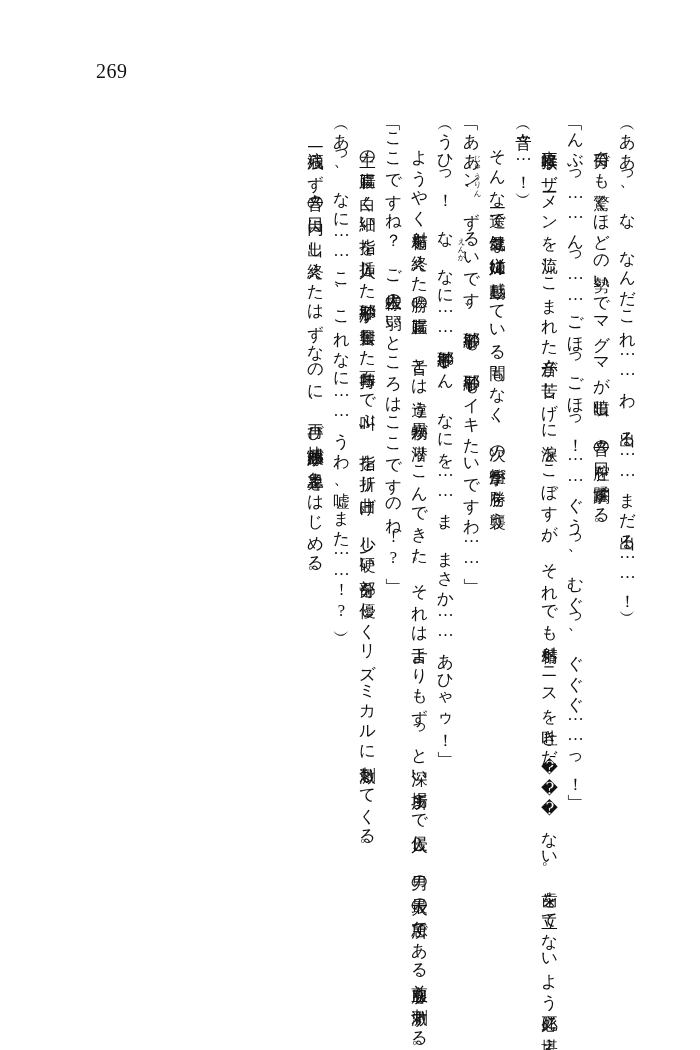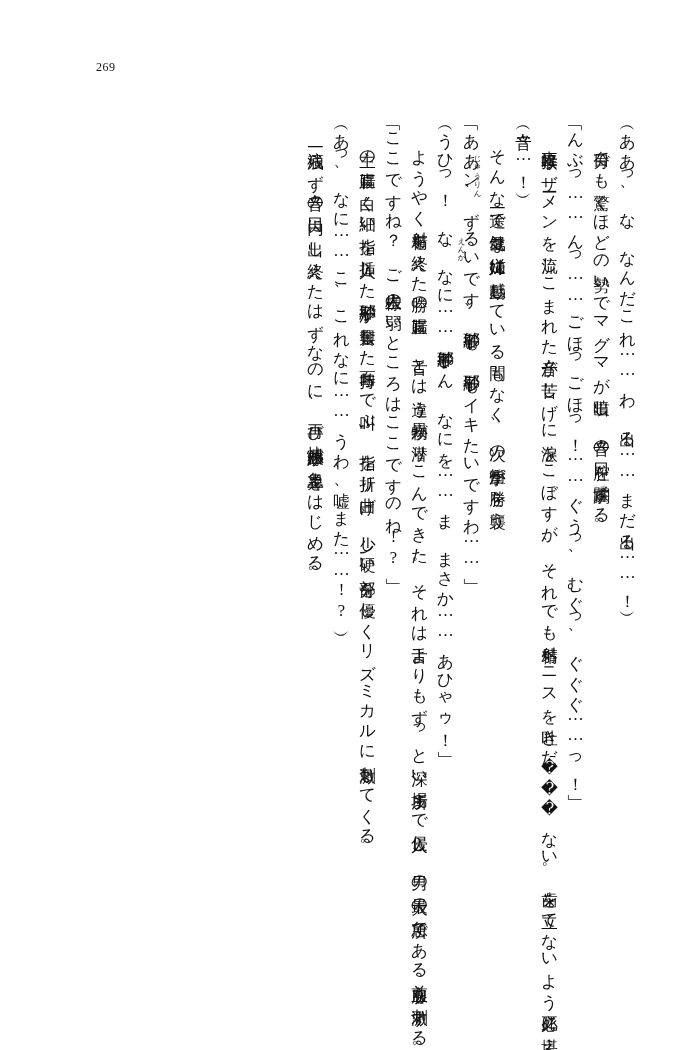--- a/index.html
+++ b/index.html
@@ -13,21 +13,21 @@
     height: 1050px;
     background: #ffffff;
     overflow: hidden;
     font-family: "Liberation Serif", "DejaVu Serif", serif;
     color: #111111;
   }
   .page-number {
     position: absolute;
     top: 60px;
     left: 96px;
-    font-size: 12px;
+    font-size: 20px;
     letter-spacing: 0.5px;
     font-family: "Liberation Serif", "DejaVu Serif", serif;
     color: #111111;
   }
   .text-block {
     position: absolute;
     top: 120px;
     left: 60px;
     right: 60px;
     height: 870px;

